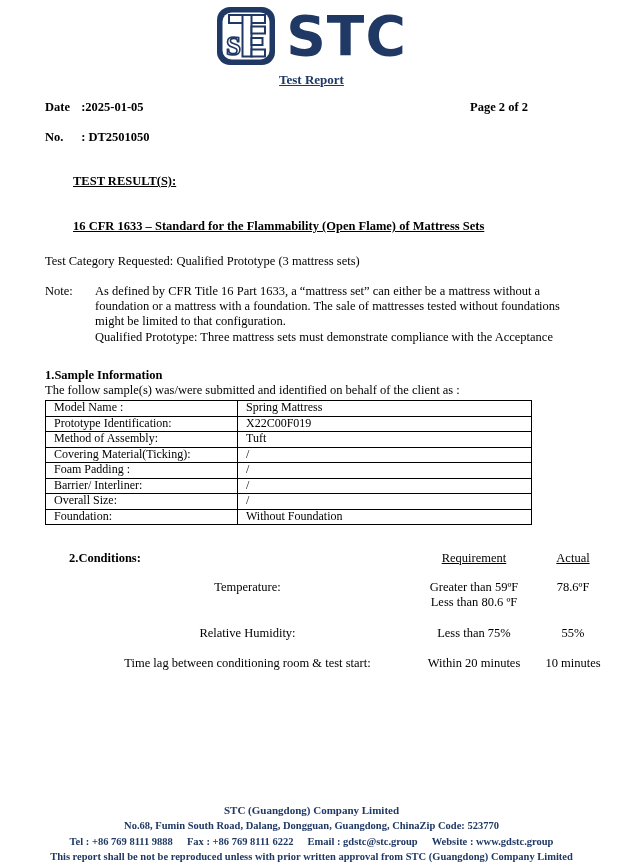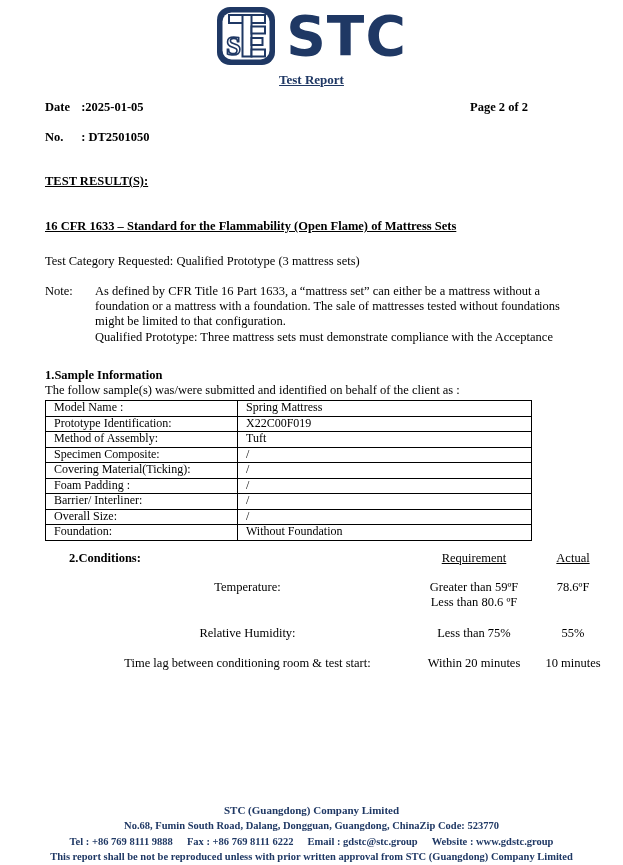--- a/index.html
+++ b/index.html
@@ -27,21 +27,21 @@
     text-decoration:underline;
   }
   
   .meta { position:absolute; left:45px; right:35px; top:100px; font-weight:bold; font-size:12.5px; }
   .meta-row { position:relative; height:16px; }
   .meta-row + .meta-row { margin-top:14px; }
   .meta-label { display:inline-block; width:33px; }
   .page-indicator { position:absolute; left:425px; top:0; }
   
   .abs { position:absolute; left:45px; right:35px; }
-  .h-underline { font-weight:bold; text-decoration:underline; }
+  .h-underline { font-weight:bold; text-decoration:underline;margin-left:28px; }
   .test-results { top:174px; font-size:12.5px; }
   .standard { top:219px; font-size:12.5px; }
   .category { top:254px; font-size:12.5px; font-weight:normal; }
   
   .note { top:284px; display:flex; font-size:12.5px; line-height:15.2px; }
   .note-label { width:50px; flex:0 0 50px; }
   
   .sample { top:368px; font-size:12.5px; }
   .sample-heading { font-weight:bold; }
   .sample-intro { margin-top:0px; }
@@ -135,24 +135,20 @@
           </tr>
         <tr>
             <td class="c1">Prototype Identification:</td>
             <td>X22C00F019</td>
           </tr>
         <tr>
             <td class="c1">Method of Assembly:</td>
             <td>Tuft</td>
           </tr>
         <tr>
-            <td class="c1">Specimen Composite:</td>
-            <td>/</td>
-          </tr>
-        <tr>
             <td class="c1">Covering Material(Ticking):</td>
             <td>/</td>
           </tr>
         <tr>
             <td class="c1">Foam Padding :</td>
             <td>/</td>
           </tr>
         <tr>
             <td class="c1">Barrier/ Interliner:</td>
             <td>/</td>

